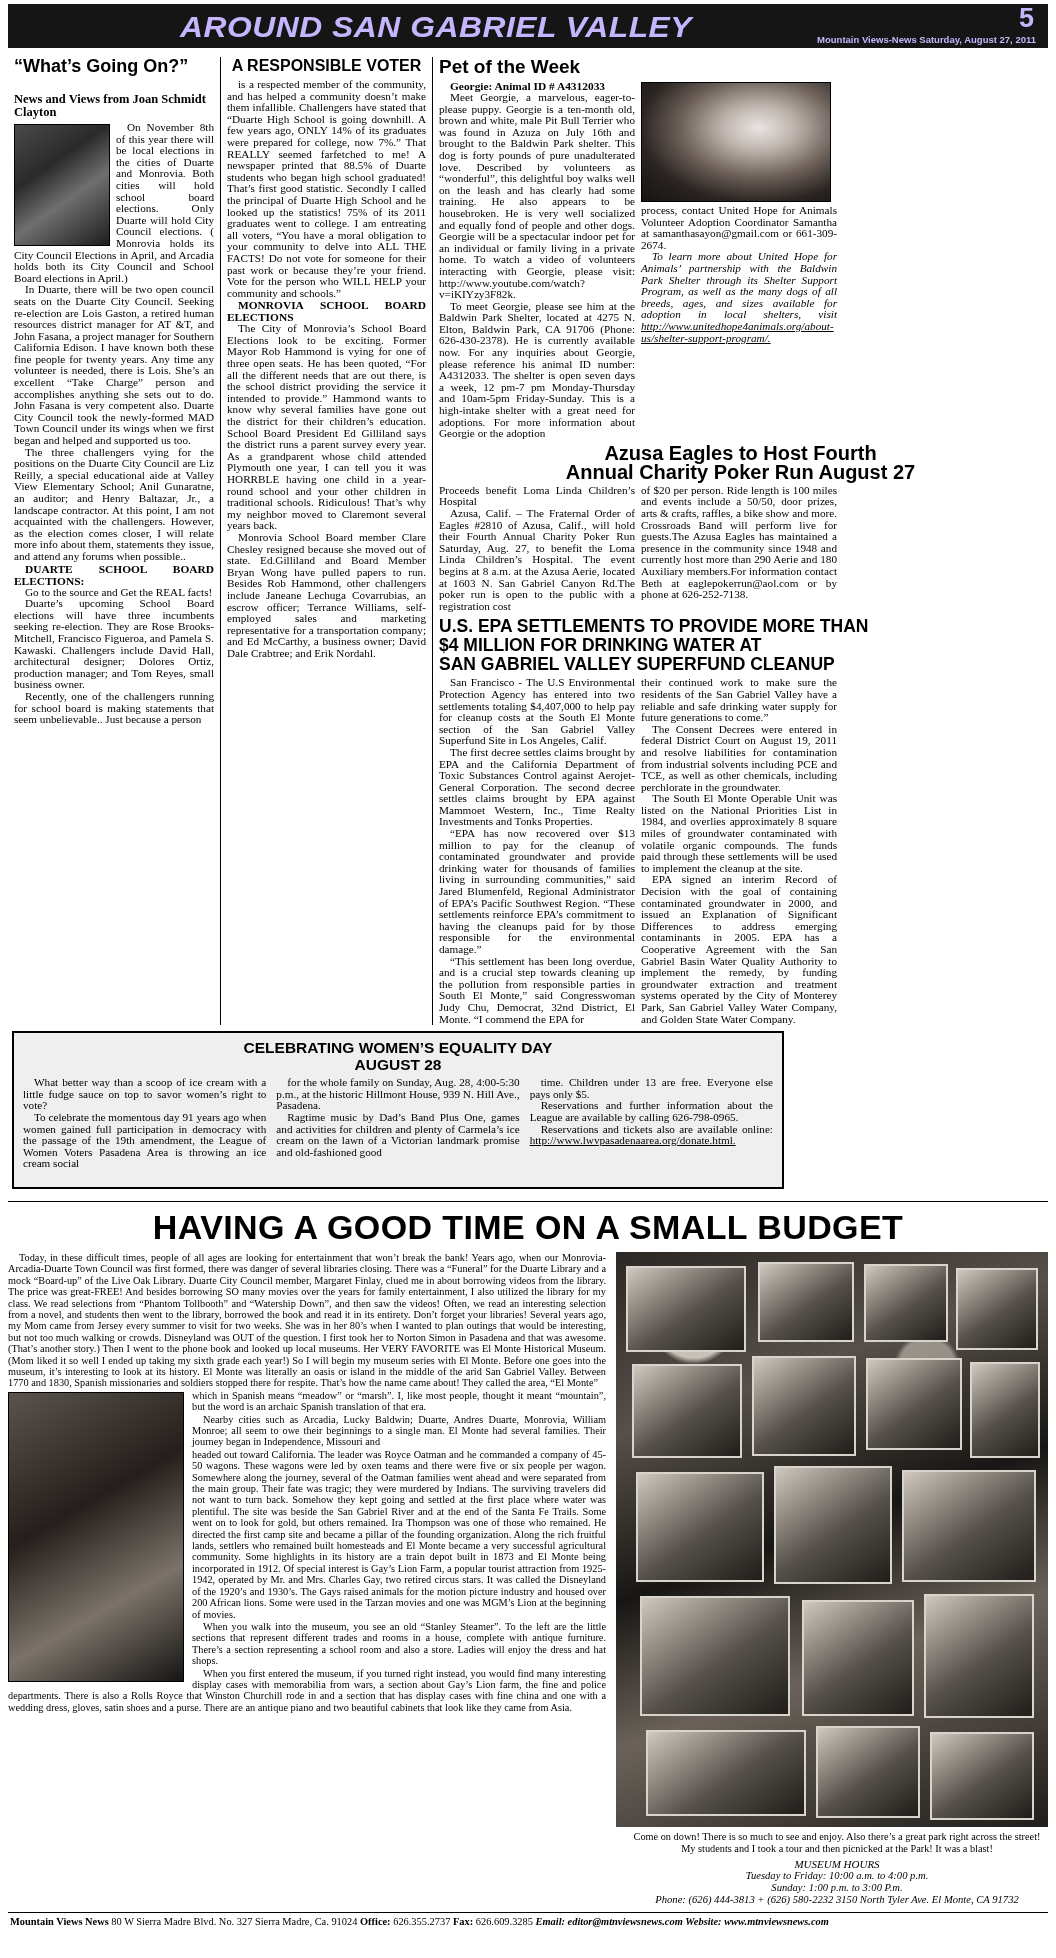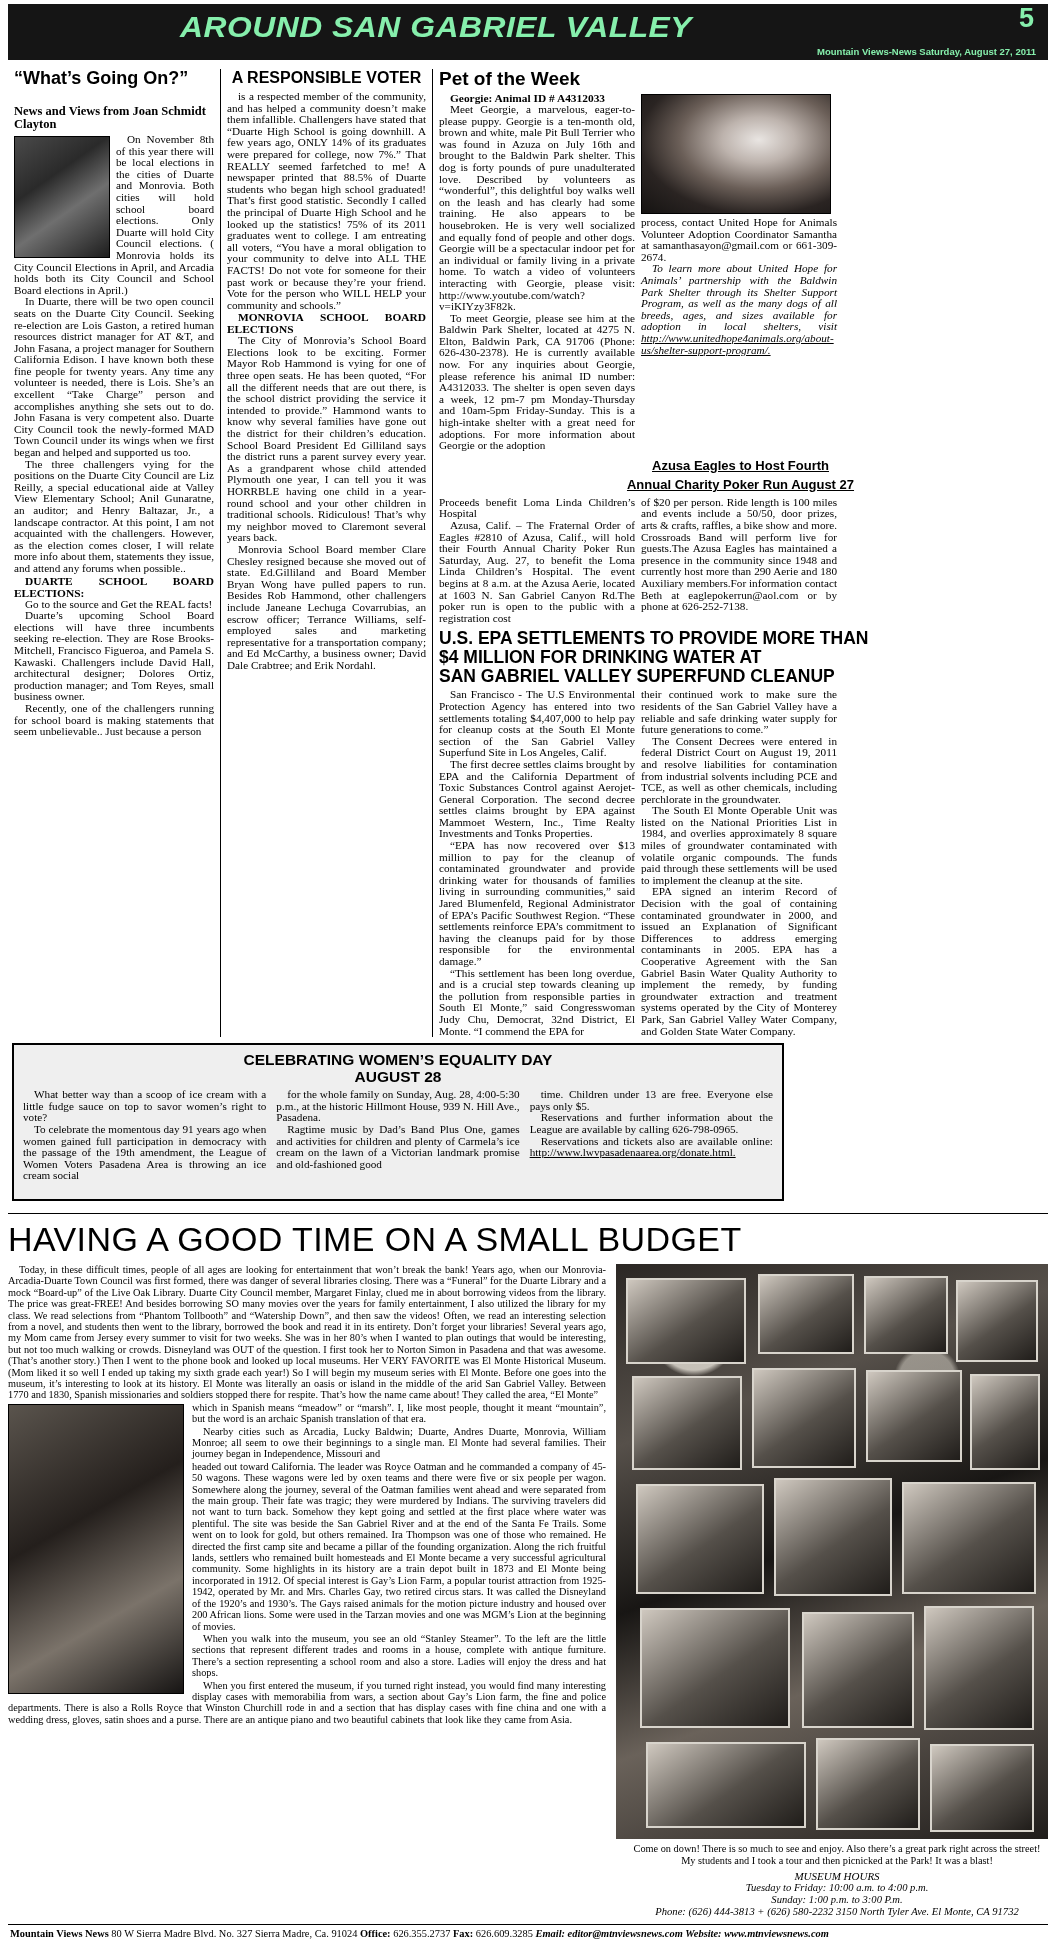--- a/index.html
+++ b/index.html
@@ -8,22 +8,22 @@
     width:1056px; height:1958px;
     background:#ffffff;
     font-family:"Liberation Serif", serif;
     color:#000;
     overflow:hidden;
   }
   .page { position:relative; width:1056px; height:1958px; padding:0 8px; }
 
   
   .masthead {
-    background:#151515; color:#86efac;
-    height:56px; margin:4px 0 9px 0;
+    background:#151515; color:#c4b5fd;
+    height:44px; margin:4px 0 9px 0;
     position:relative;
   }
   .masthead-title {
     font-family:"Liberation Sans", sans-serif;
     font-weight:bold; font-style:italic;
     font-size:30px; letter-spacing:.5px;
     position:absolute; left:172px; top:6px;
     transform:scaleX(1.06); transform-origin:left center;
   }
   .masthead-pageno {
@@ -94,22 +94,22 @@
   .photo-dog { width:190px; height:120px; margin:2px 0 3px 0;
     background:
       radial-gradient(ellipse at 62% 38%, #e9e5e2 0%, #bdb3ad 22%, #6b5f58 48%, #2a2422 72%, #151312 100%);
   }
   .italic-note { font-style:italic; }
   .u { text-decoration:underline; }
 
   
   .hdr-azusa {
     font-family:"Liberation Sans", sans-serif;
-    font-weight:bold; font-size:13px; line-height:19px;
-    text-align:center; margin:4px 0 3px 0;text-decoration:underline;
+    font-weight:bold; font-size:20px; line-height:19px;
+    text-align:center; margin:4px 0 3px 0;
   }
   .hdr-epa {
     font-family:"Liberation Sans", sans-serif;
     font-weight:bold; font-size:17.5px; line-height:19px;
     text-align:left; margin:4px 0 3px 0;
   }
   .three-col { column-count:3; column-gap:10px; }
 
   
   .equality-box {
@@ -119,22 +119,22 @@
   }
   .equality-title {
     font-family:"Liberation Sans", sans-serif;
     font-weight:bold; font-size:15.5px; line-height:17px;
     text-align:center; margin-bottom:4px;
   }
 
   
   .big-headline {
     font-family:"Liberation Sans", sans-serif;
-    font-weight:normal; font-size:34px; line-height:38px;
-    text-align:left; letter-spacing:.4px;
+    font-weight:bold; font-size:34px; line-height:38px;
+    text-align:center; letter-spacing:.4px;
     margin:12px 0 6px 0;
     border-top:1px solid #000;
     padding-top:6px;
   }
 
   
   .bottom-wrap { position:relative; }
   .bottom-text { font-size:10.3px; line-height:11.4px; text-align:justify; }
   .bottom-text p { margin:0 0 1px 0; text-indent:11px; }
 

